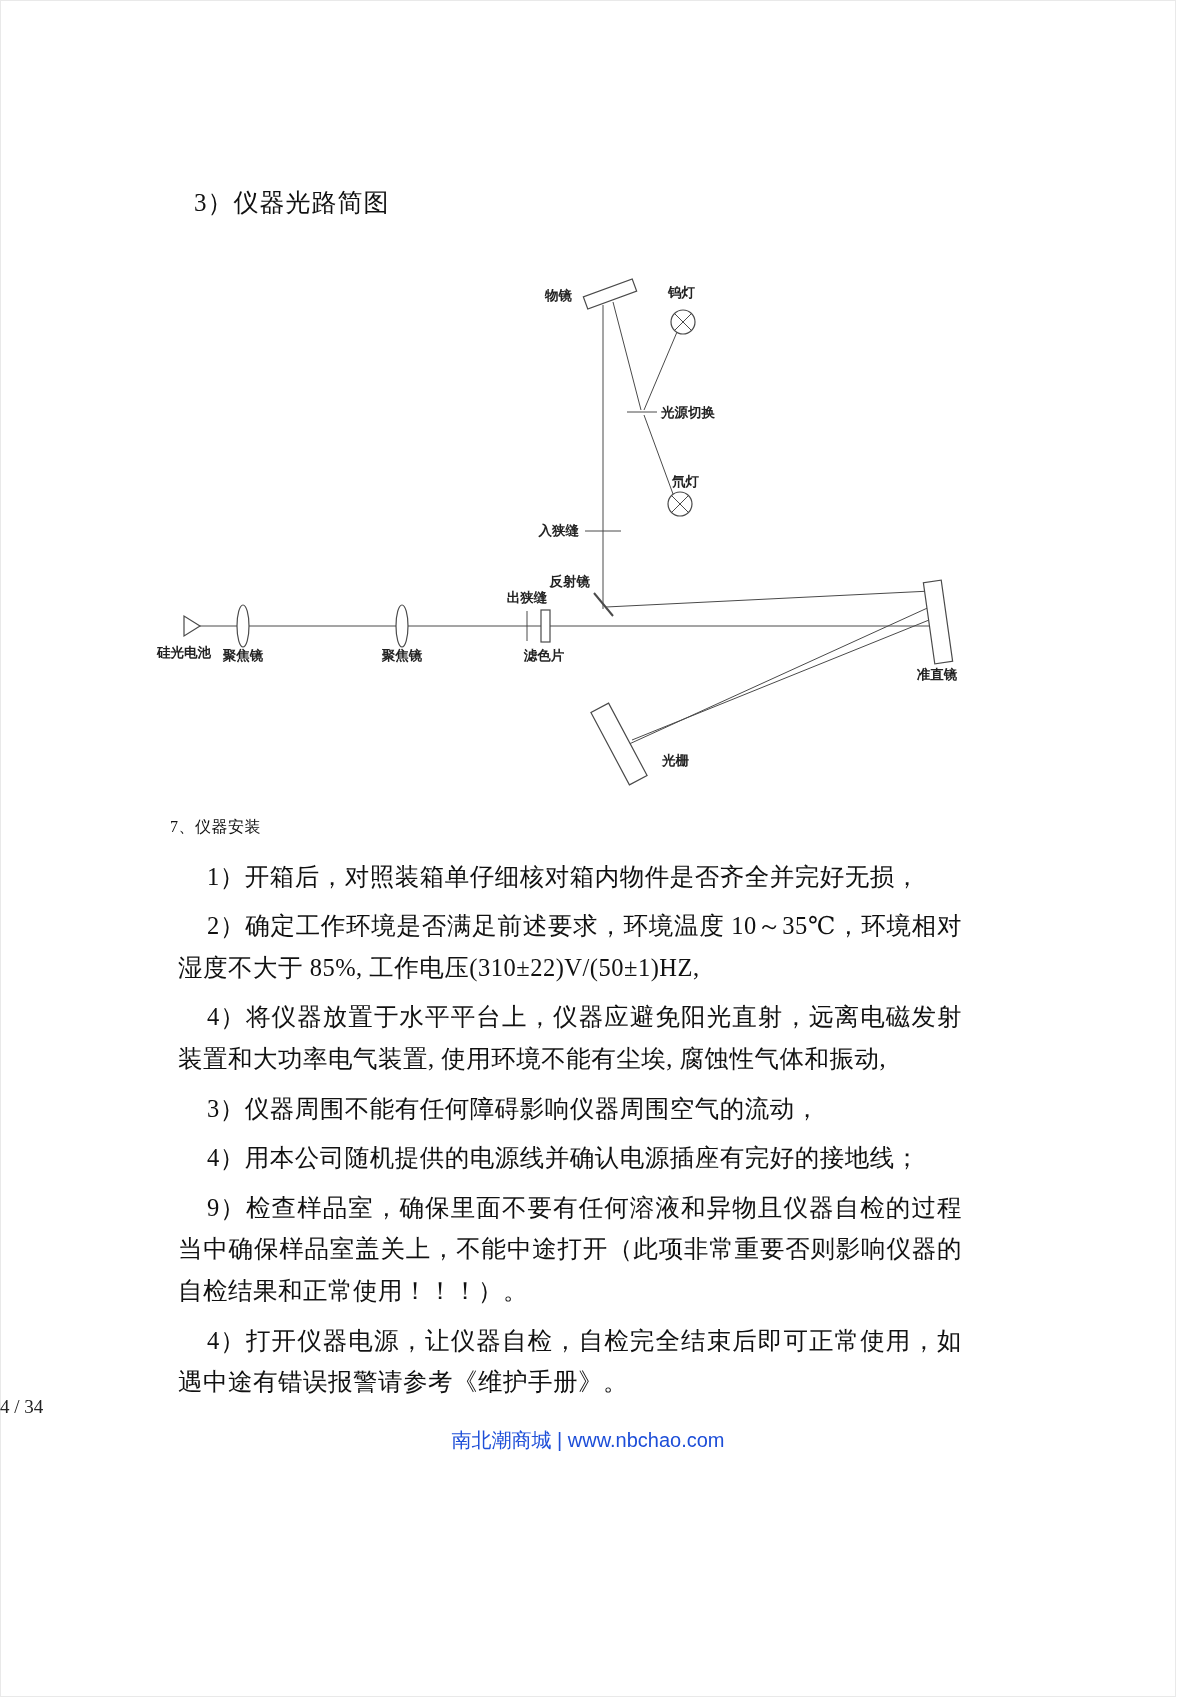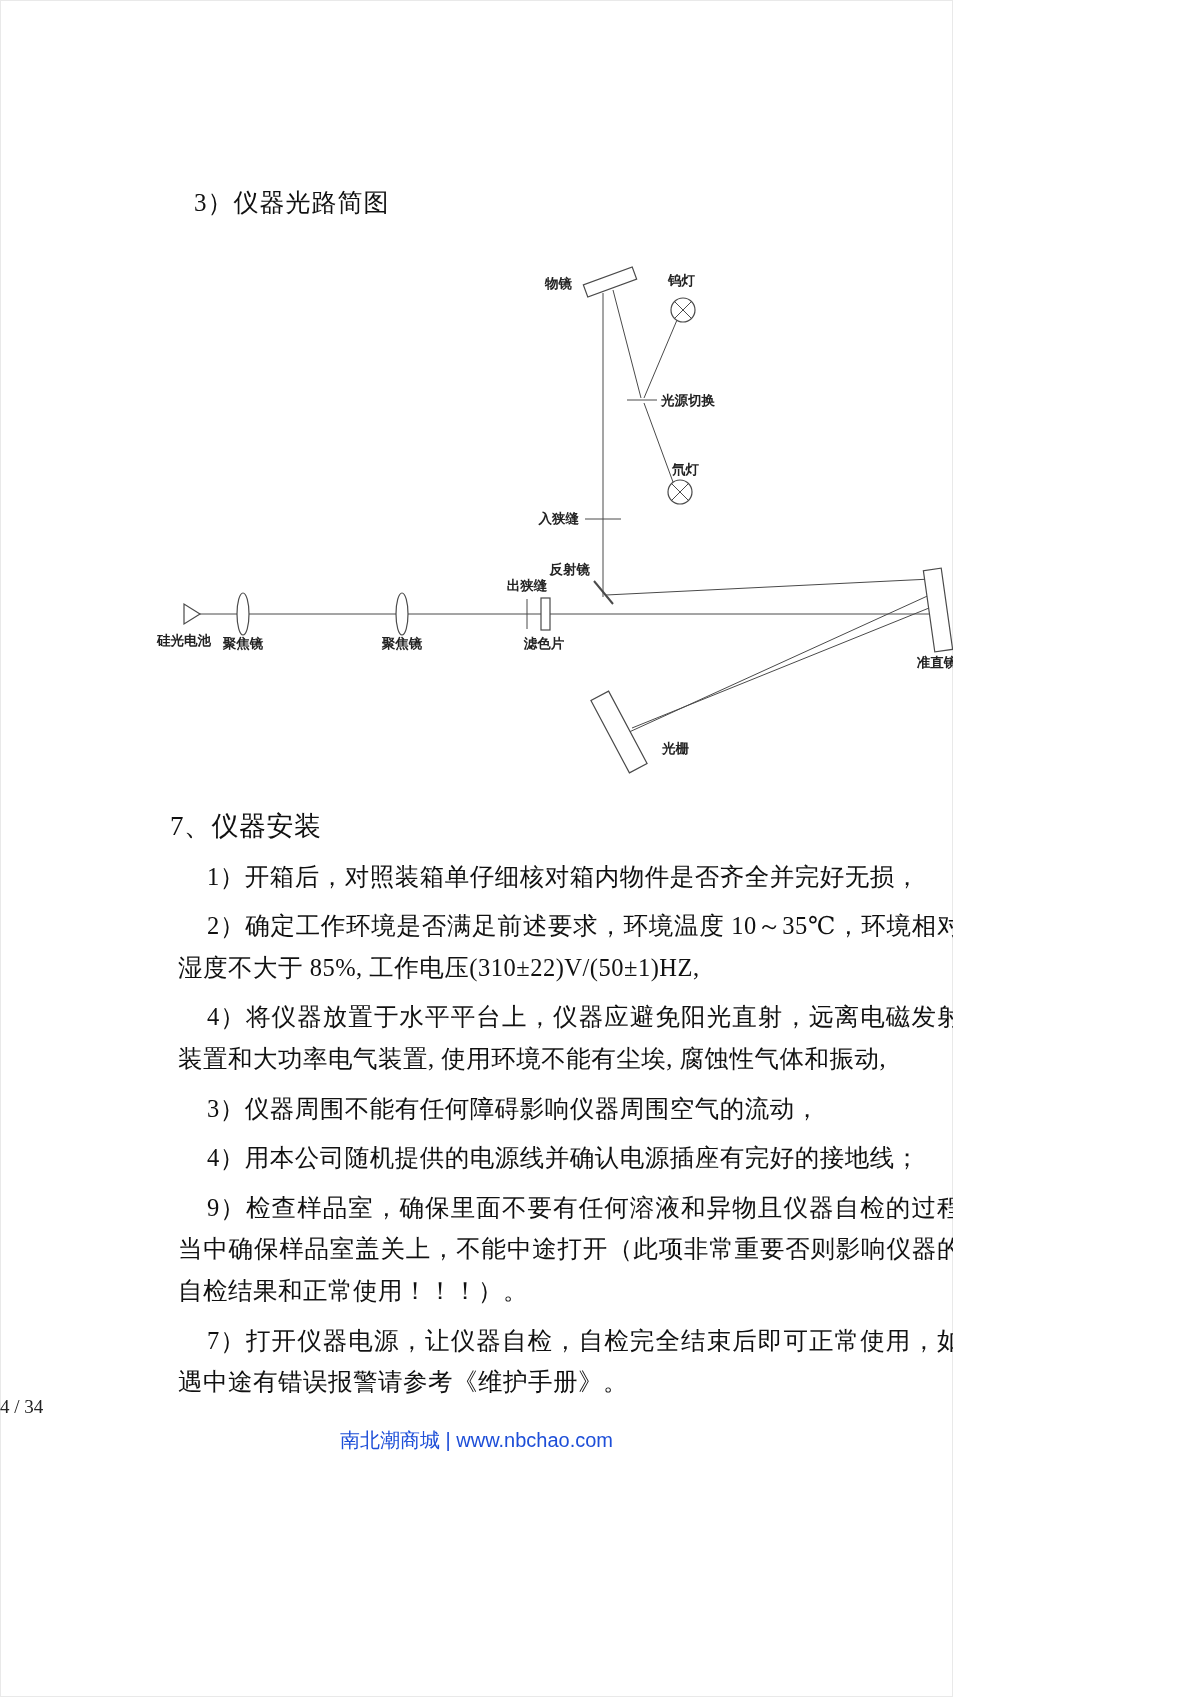--- a/index.html
+++ b/index.html
@@ -1,38 +1,38 @@
 <!DOCTYPE html>
 <html><head>
 <meta charset="utf-8">
 <style>
   html, body { margin: 0; padding: 0; background: #ffffff; }
   .page {
     position: relative;
-    width: 953px;
+    width: 1176px;
     height: 1697px;
     background: #ffffff;
     color: #111111;
     font-family: "Liberation Serif", "DejaVu Serif", serif;
     overflow: hidden;
     box-shadow: inset 0 0 0 1px #e9e9e9;
   }
   .diagram-heading {
     position: absolute;
     left: 194px;
     top: 186px;
     margin: 0;
     font-size: 25px;
     font-weight: 400;
     letter-spacing: 1px;
   }
   .diagram {
     position: absolute;
     left: 0;
-    top: 252px;
+    top: 264px;
     width: 1200px;
     height: 560px;
   }
   .diagram svg { display: block; }
   .stroke { stroke: #4a4a4a; stroke-width: 1; fill: none; }
   .shape  { stroke: #4a4a4a; stroke-width: 1.2; fill: #ffffff; }
   .lbl {
     font-family: "Liberation Sans", "DejaVu Sans", sans-serif;
     font-size: 13.5px;
     font-weight: 600;
@@ -43,21 +43,21 @@
     left: 170px;
     top: 806px;
     width: 800px;
     font-size: 24.5px;
     line-height: 41.6px;
     text-align: justify;
     letter-spacing: 0.5px;
   }
   .body-text h2 {
     margin: 0;
-    font-size: 27px;
+    font-size: 16px;
     font-weight: 400;
   }
   .body-text p {
     margin: 8px;
     text-indent: 29px;
   }
   .footer-page {
     position: absolute;
     left: 0;
     top: 1396px;
@@ -145,19 +145,19 @@
   </div>
 
   <div class="body-text">
     <h2>7、仪器安装</h2>
     <p>1）开箱后，对照装箱单仔细核对箱内物件是否齐全并完好无损，</p>
     <p>2）确定工作环境是否满足前述要求，环境温度 10～35℃，环境相对湿度不大于 85%, 工作电压(310±22)V/(50±1)HZ,</p>
     <p>4）将仪器放置于水平平台上，仪器应避免阳光直射，远离电磁发射装置和大功率电气装置, 使用环境不能有尘埃, 腐蚀性气体和振动,</p>
     <p>3）仪器周围不能有任何障碍影响仪器周围空气的流动，</p>
     <p>4）用本公司随机提供的电源线并确认电源插座有完好的接地线；</p>
     <p>9）检查样品室，确保里面不要有任何溶液和异物且仪器自检的过程当中确保样品室盖关上，不能中途打开（此项非常重要否则影响仪器的自检结果和正常使用！！！）。</p>
-    <p>7）打开仪器电源，让仪器自检，自检完全结束后即可正常使用，如遇中途有错误报警请参考《维护手册》。</p>
+    <p>4）打开仪器电源，让仪器自检，自检完全结束后即可正常使用，如遇中途有错误报警请参考《维护手册》。</p>
   </div>
 
   <div class="footer-page">4 / 34</div>
   <div class="footer-site">南北潮商城 | www.nbchao.com</div>
 
 </div>
 
 </body></html>

